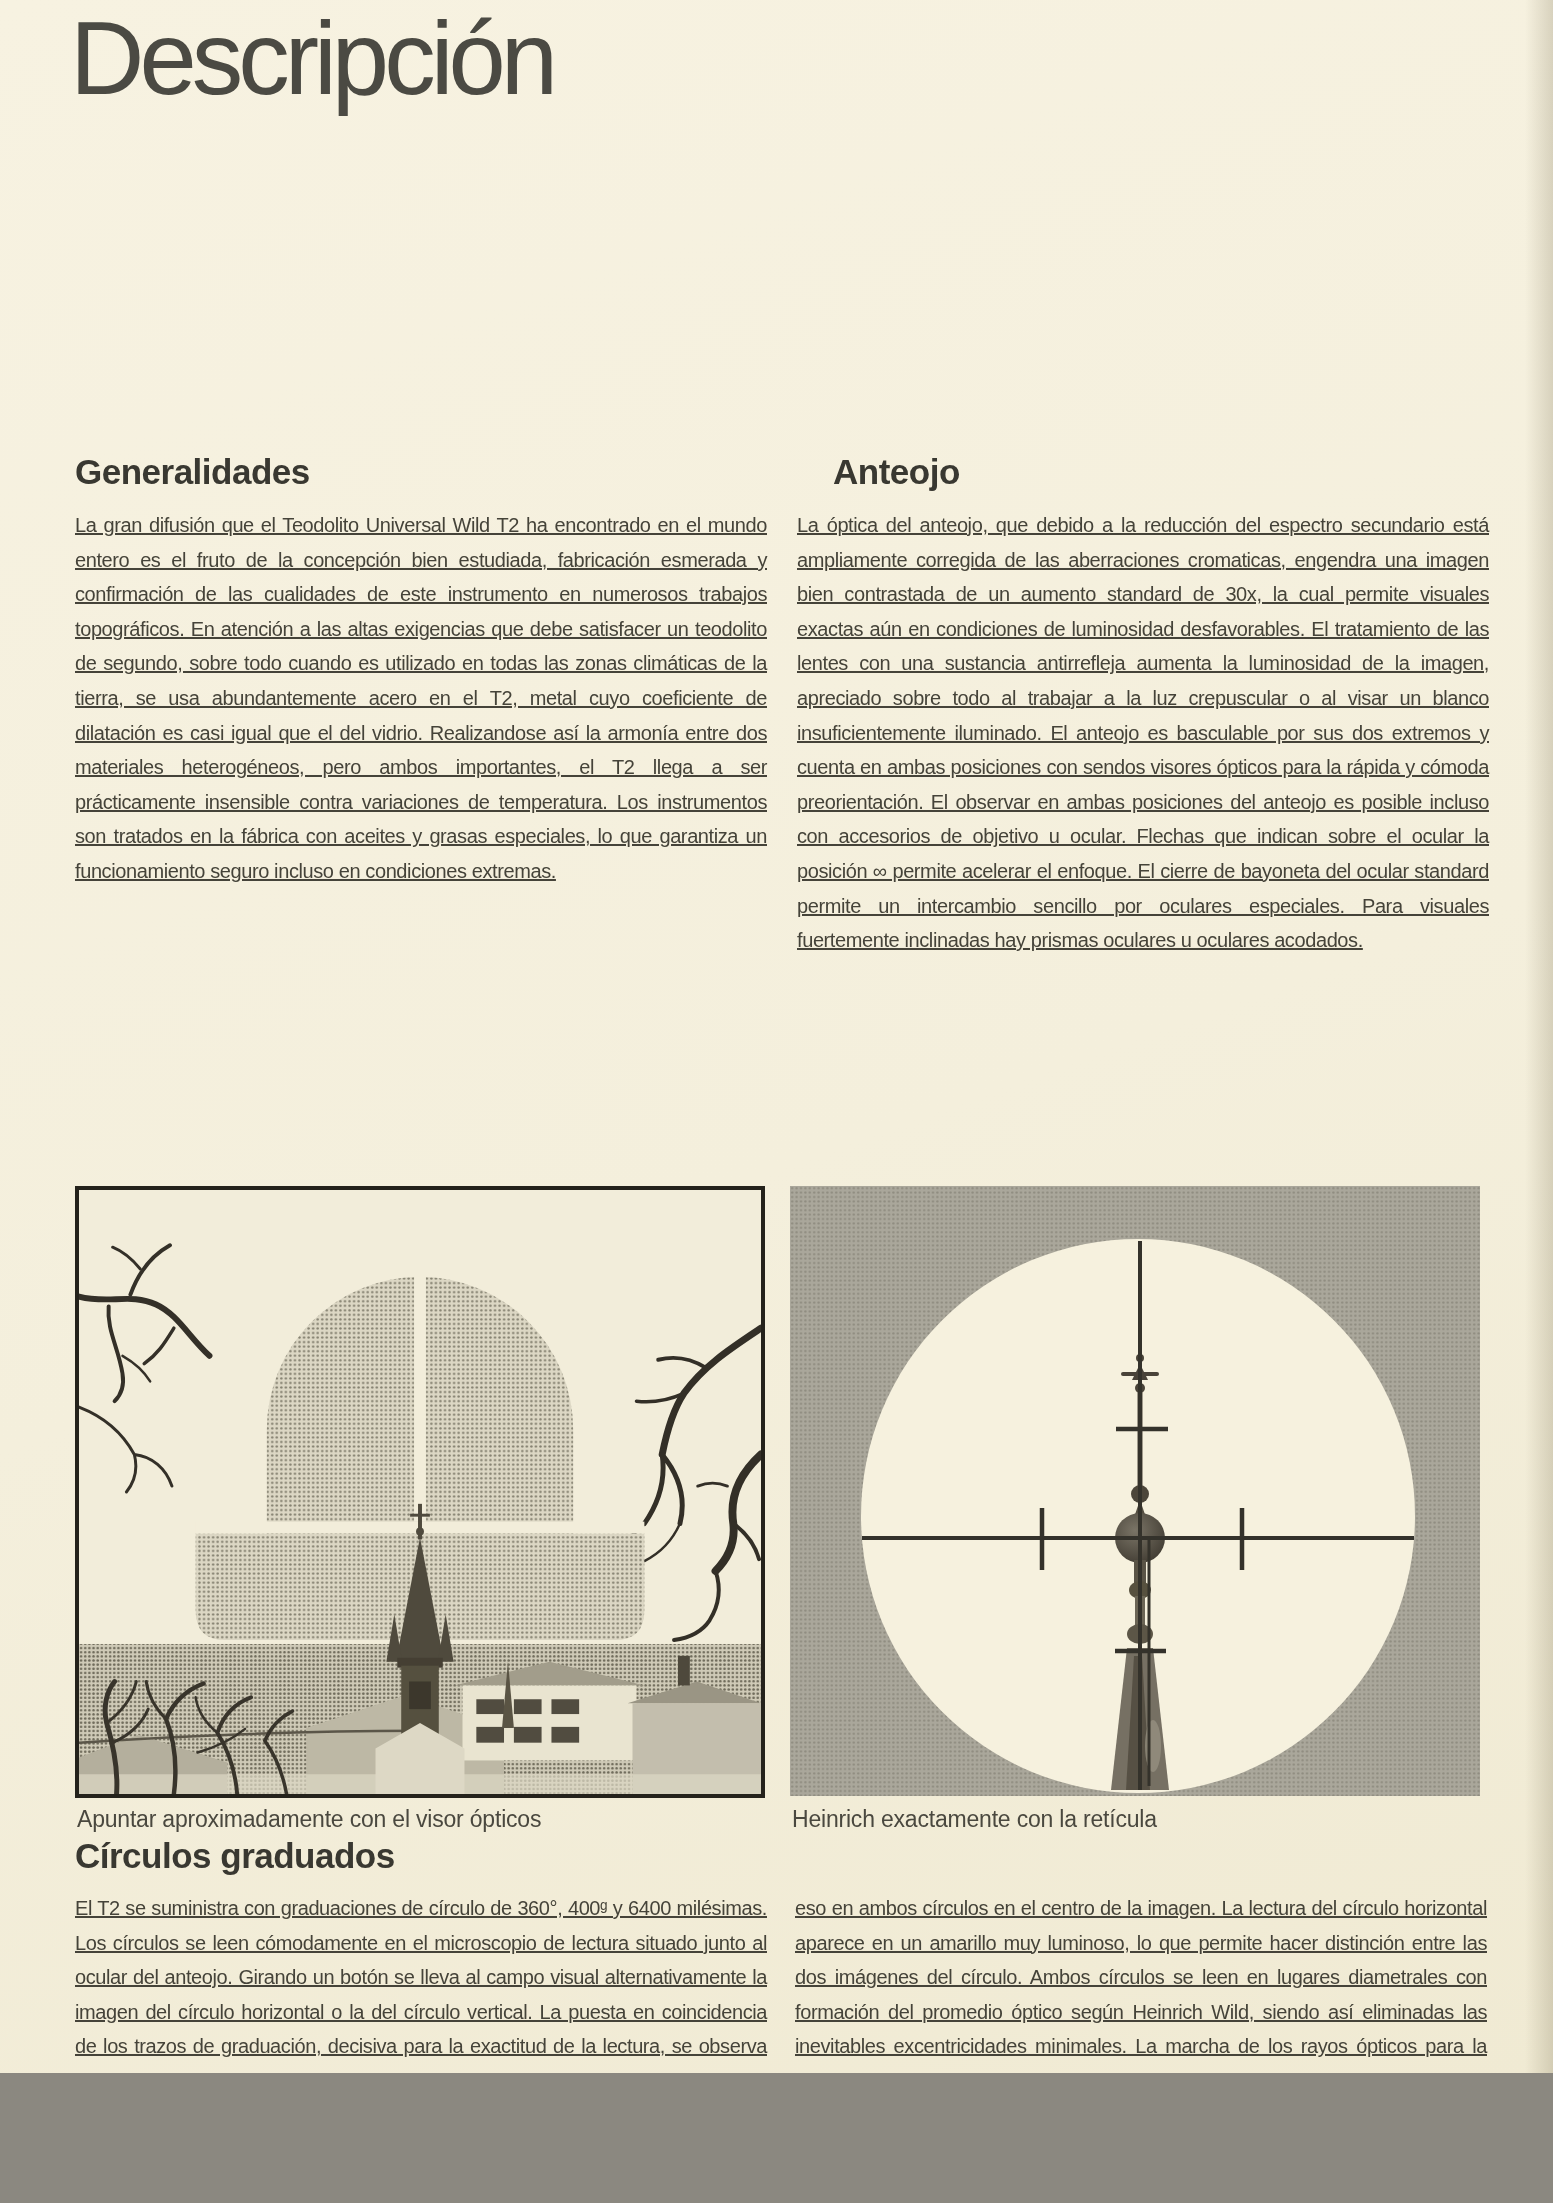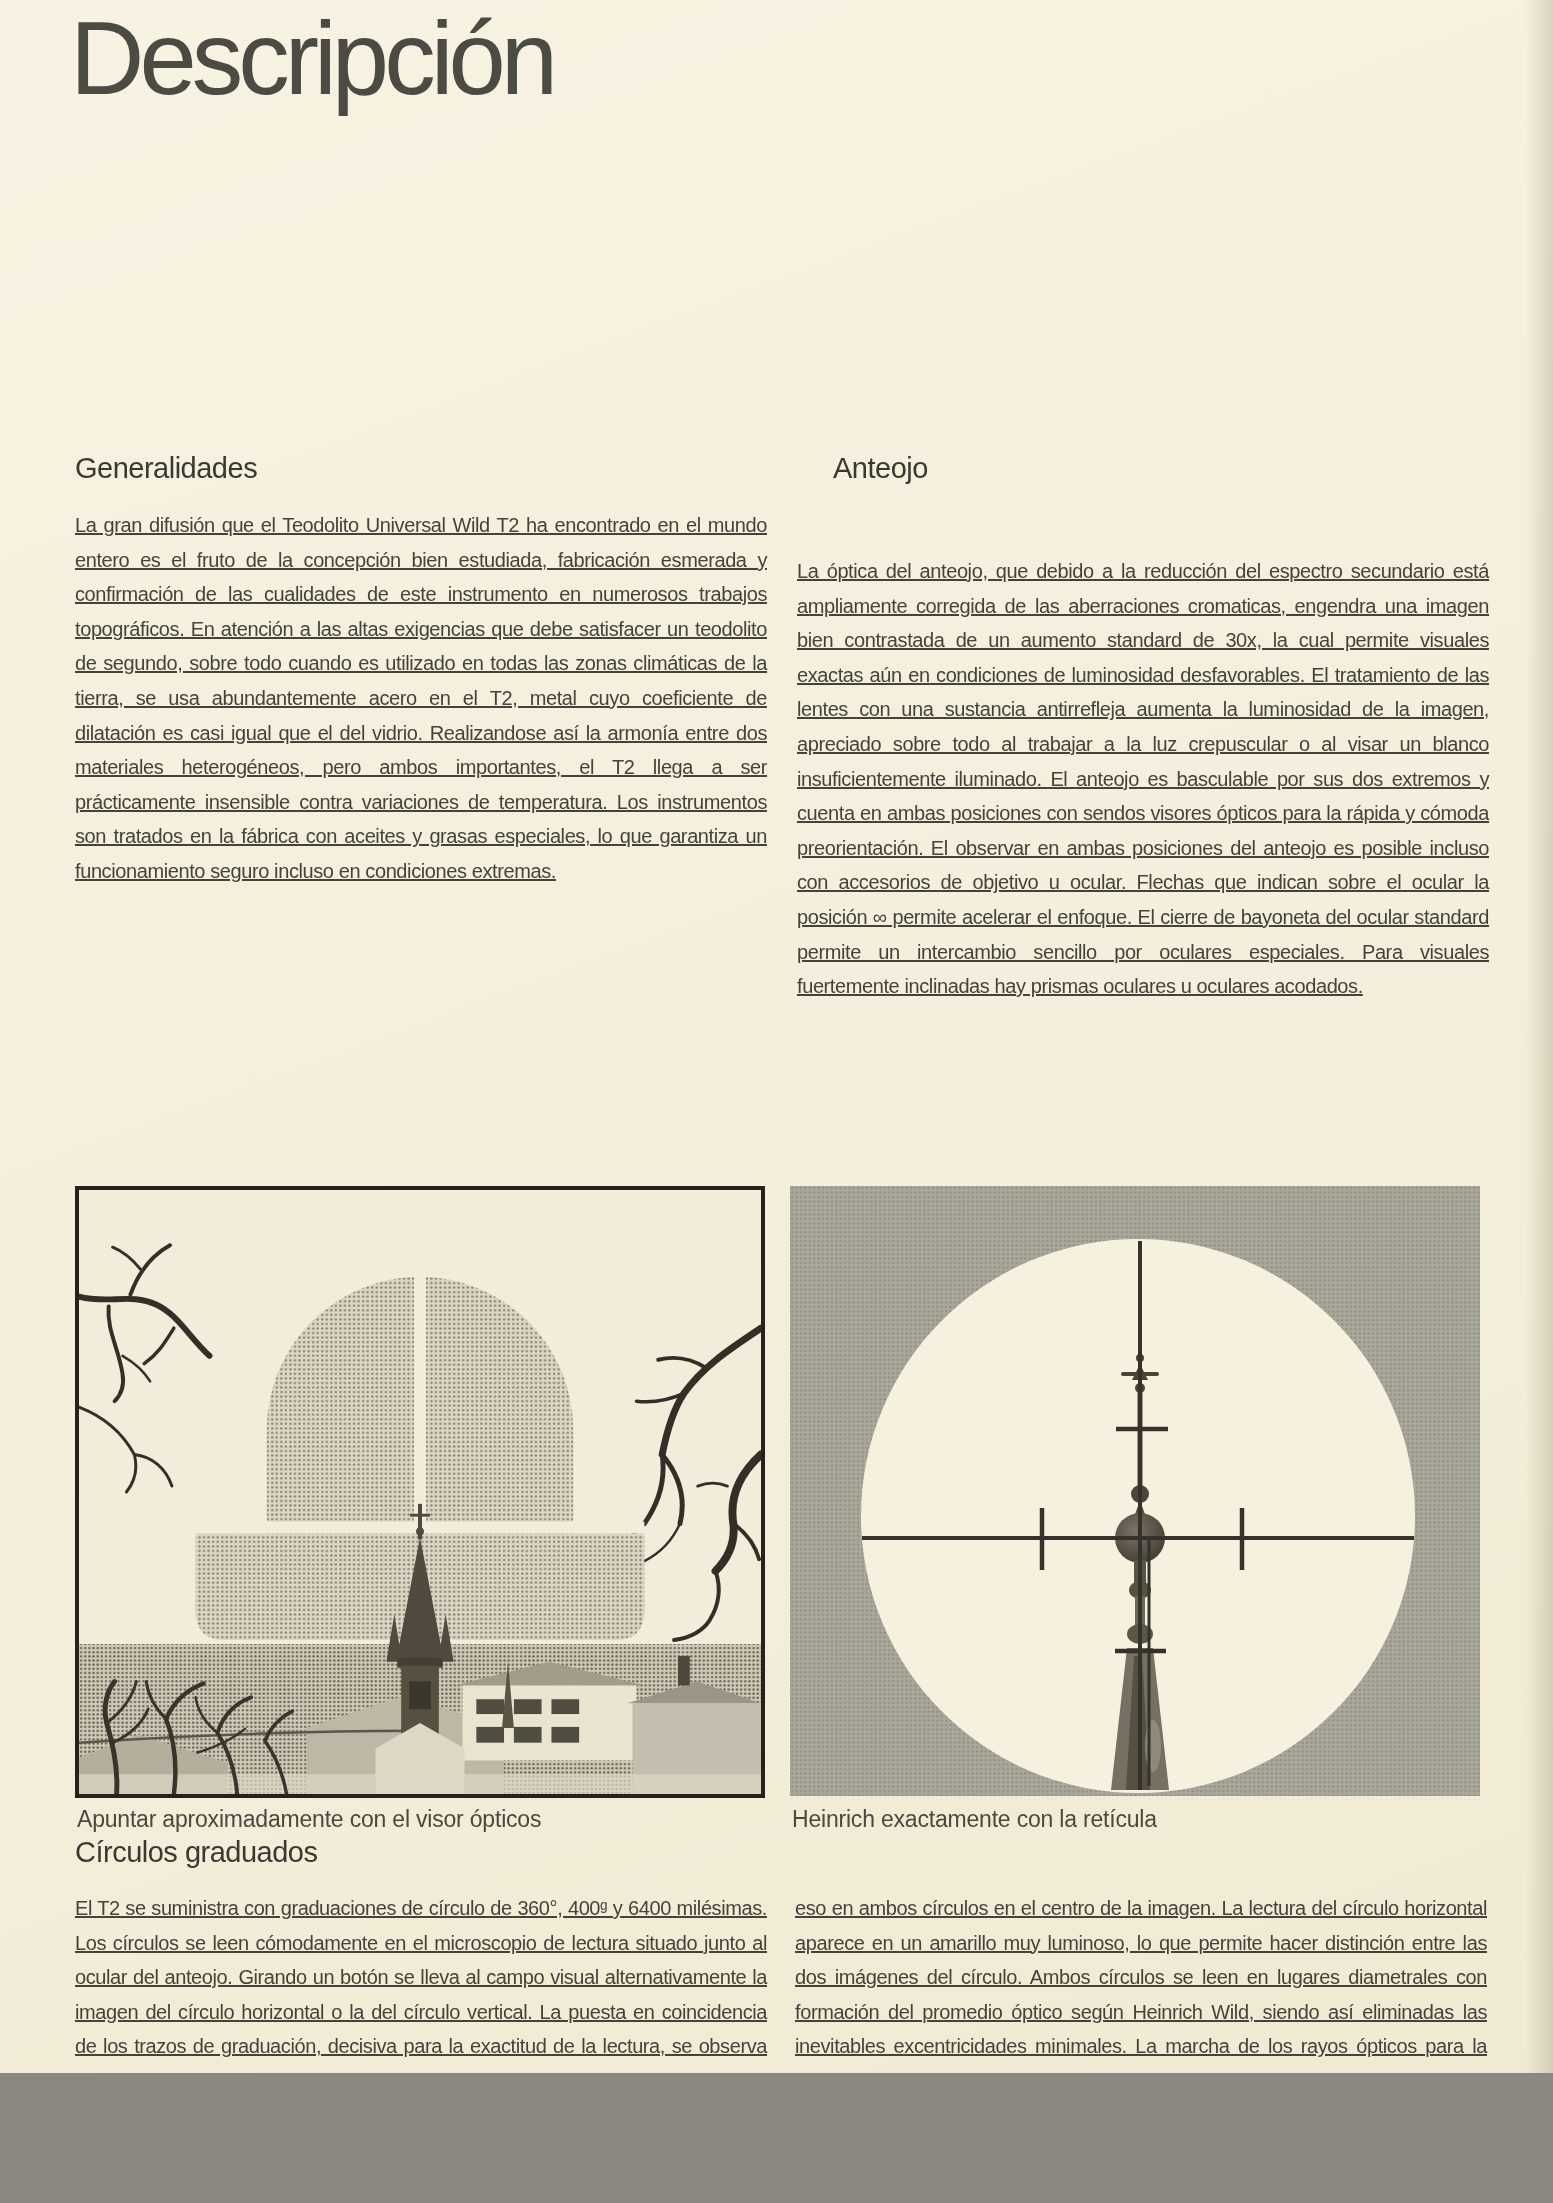--- a/index.html
+++ b/index.html
@@ -13,31 +13,31 @@
     content:''; position:absolute; right:0; top:0; width:28px; height:100%;
     background:linear-gradient(to right, rgba(96,86,55,0), rgba(96,86,55,0.20));
     pointer-events:none;
   }
   .abs { position:absolute; margin:0; }
   .doc-title {
     left:70px; top:0px; font-size:103px; font-weight:400;
     letter-spacing:-5px; color:#4b4a43;
   }
   .h2 {
-    font-size:29px; font-weight:400; color:#393831; letter-spacing:-0.5px;
+    font-size:35px; font-weight:700; color:#393831; letter-spacing:-0.5px;
   }
   .h-gen  { left:75px;  top:452px; }
   .h-ant  { left:833px; top:452px; }
   .h-circ { left:75px;  top:1836px; }
   .body-text {
     width:692px; font-size:20px; line-height:34.6px; text-align:justify;
     color:#454339; letter-spacing:-0.4px;text-decoration:underline;
   }
   .b-gen    { left:75px;  top:508px; }
-  .b-ant    { left:797px; top:508px;margin-top:46px; }
+  .b-ant    { left:797px; top:508px; }
   .b-circ-l { left:75px;  top:1891px; }
   .b-circ-r { left:795px; top:1891px; }
   .fig {
     box-sizing:border-box; overflow:hidden;
   }
   .fig svg { display:block; width:100%; height:100%; }
   .fig-left  { left:75px;  top:1186px; width:690px; height:612px; border:4px solid #24221b; }
   .fig-right { left:790px; top:1186px; width:690px; height:610px; }
   .caption { font-size:23px; color:#4a483f; letter-spacing:-0.2px; }
   .cap-left  { left:77px;  top:1806px; }

